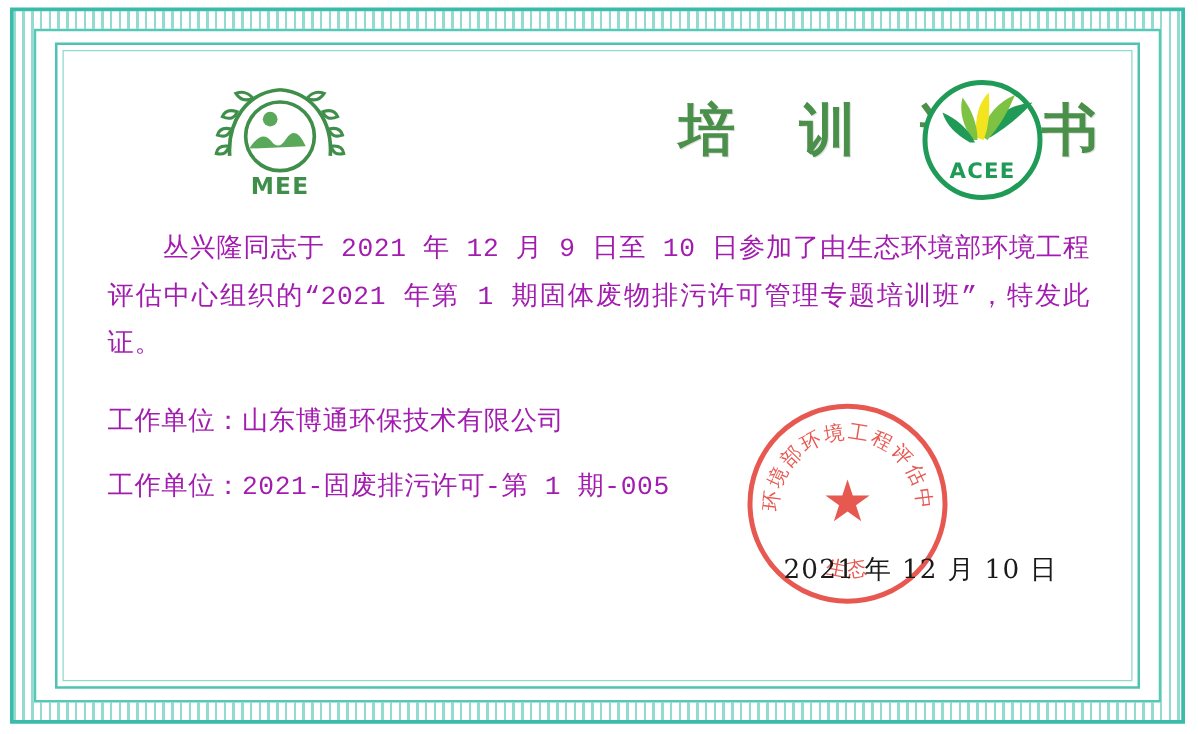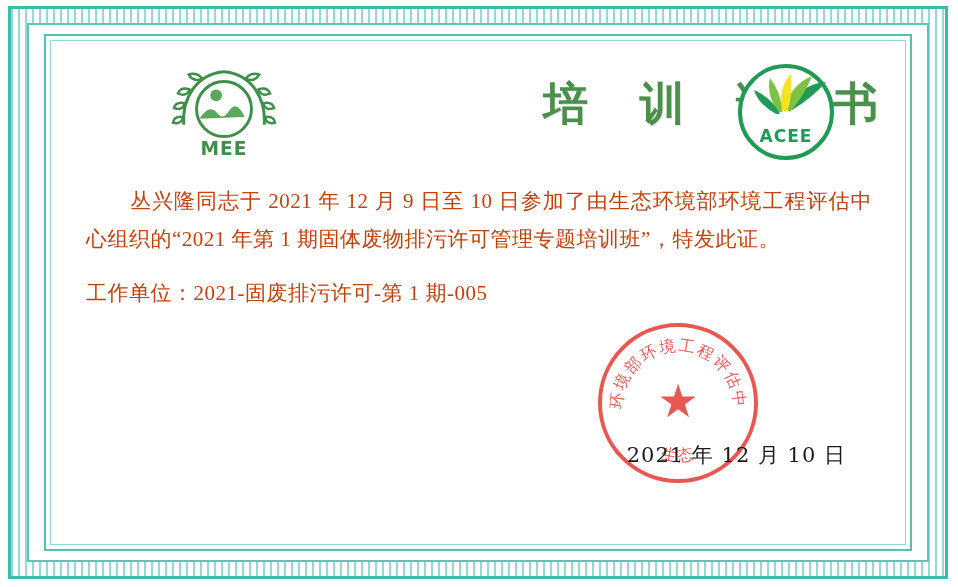--- a/index.html
+++ b/index.html
@@ -108,22 +108,22 @@
     letter-spacing: 18px;
     color: #4a8f4a;
     text-shadow: 1px 1px 0 rgba(0,0,0,0.12);
     padding-left: 14px;
   }
 
   
   .body-text {
     margin-top: 16px;
     padding: 0 24px 0 26px;
-    font-family: Liberation Serif, serif;
-    color: #c2410c;
+    font-family: Liberation Mono, monospace;
+    color: #a21caf;
   }
   .para {
     font-size: 21px;
     line-height: 38px;
     text-align: justify;
     text-indent: 44px;
     letter-spacing: 0.5px;
   }
   .field {
     font-size: 21px;
@@ -233,20 +233,23 @@
           <path d="M42 52 q -18 -10 -22 -24 q 18 8 26 24 Z" fill="#1f9b57"></path>
         </g>
         <text x="52" y="80" text-anchor="middle" font-family="DejaVu Sans, sans-serif" font-size="17" font-weight="bold" fill="#1f9b57" letter-spacing="1">ACEE</text>
       </svg>
 
     </div>
 
     <div class="body-text">
       <div class="para">丛兴隆同志于 2021 年 12 月 9 日至 10 日参加了由生态环境部环境工程评估中心组织的“2021 年第 1 期固体废物排污许可管理专题培训班”，特发此证。</div>
 
+      <div class="field">
+        <span>工作单位：</span><span>山东博通环保技术有限公司</span>
+      </div>
 
       <div class="field second">
         <span>工作单位：</span><span>2021-固废排污许可-第 1 期-005</span>
       </div>
     </div>
 
     <div class="footer">
 
       <div class="seal">
         <svg class="seal-arc" viewBox="0 0 152 152">

